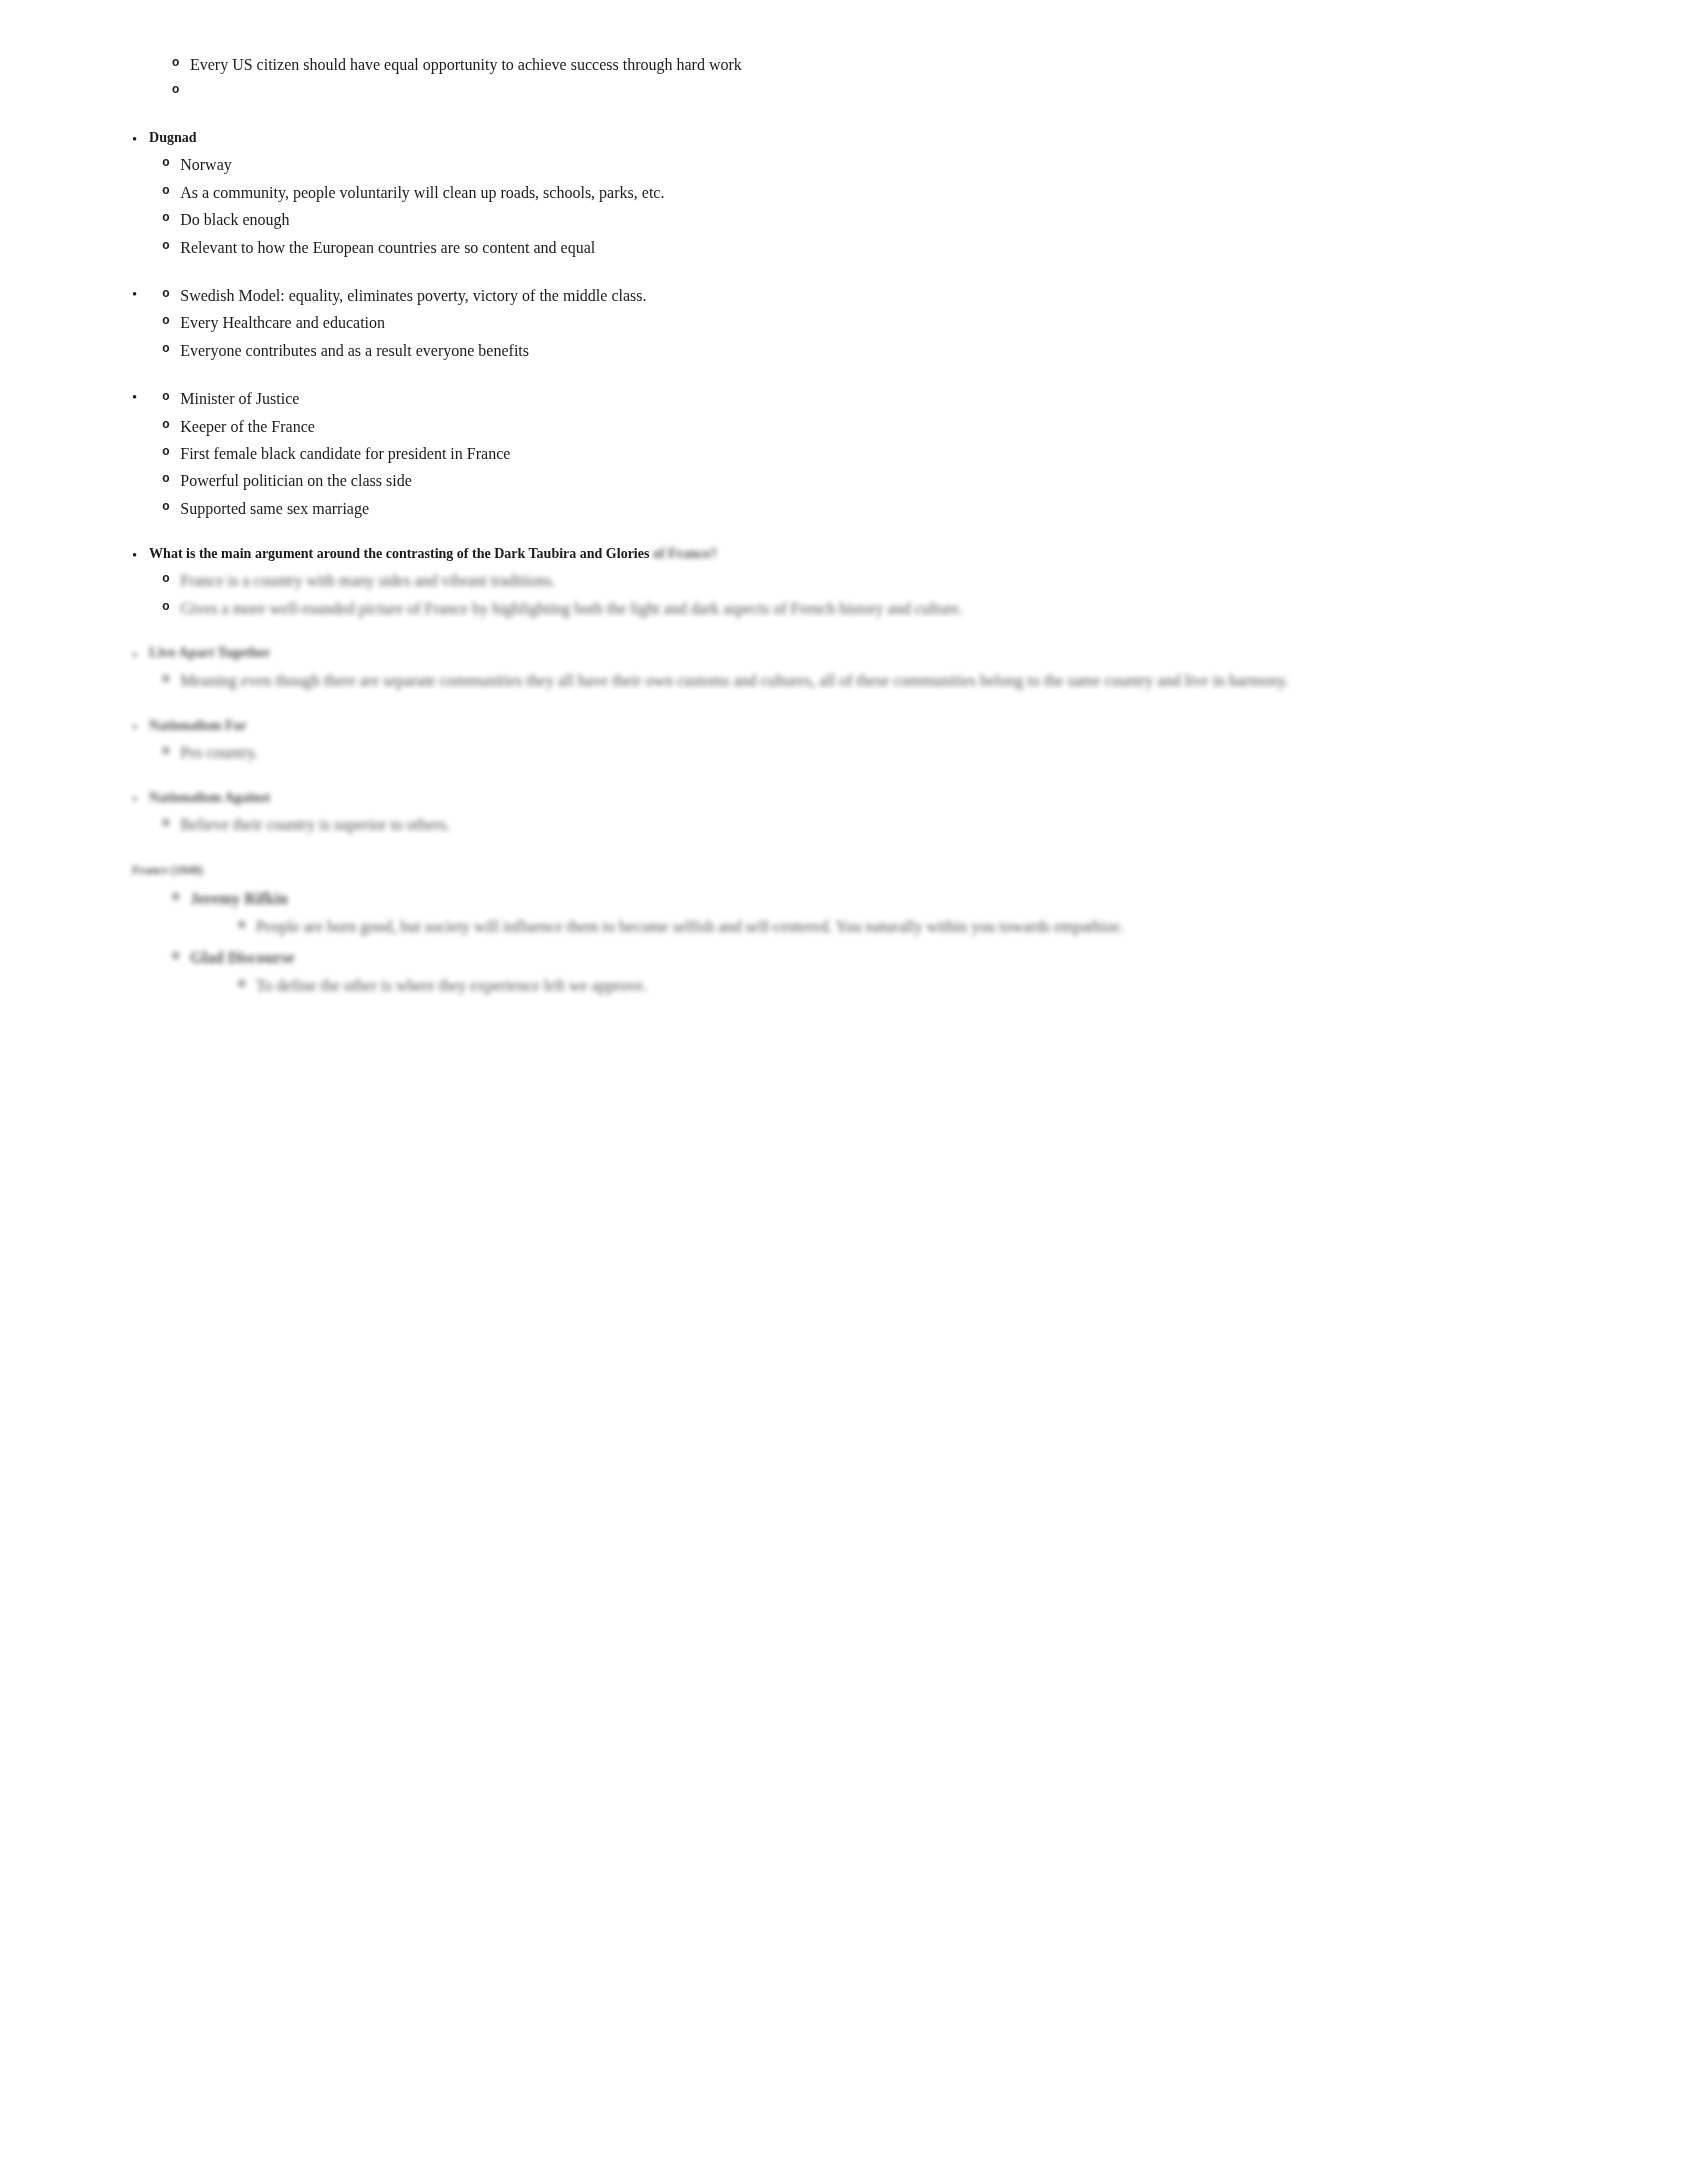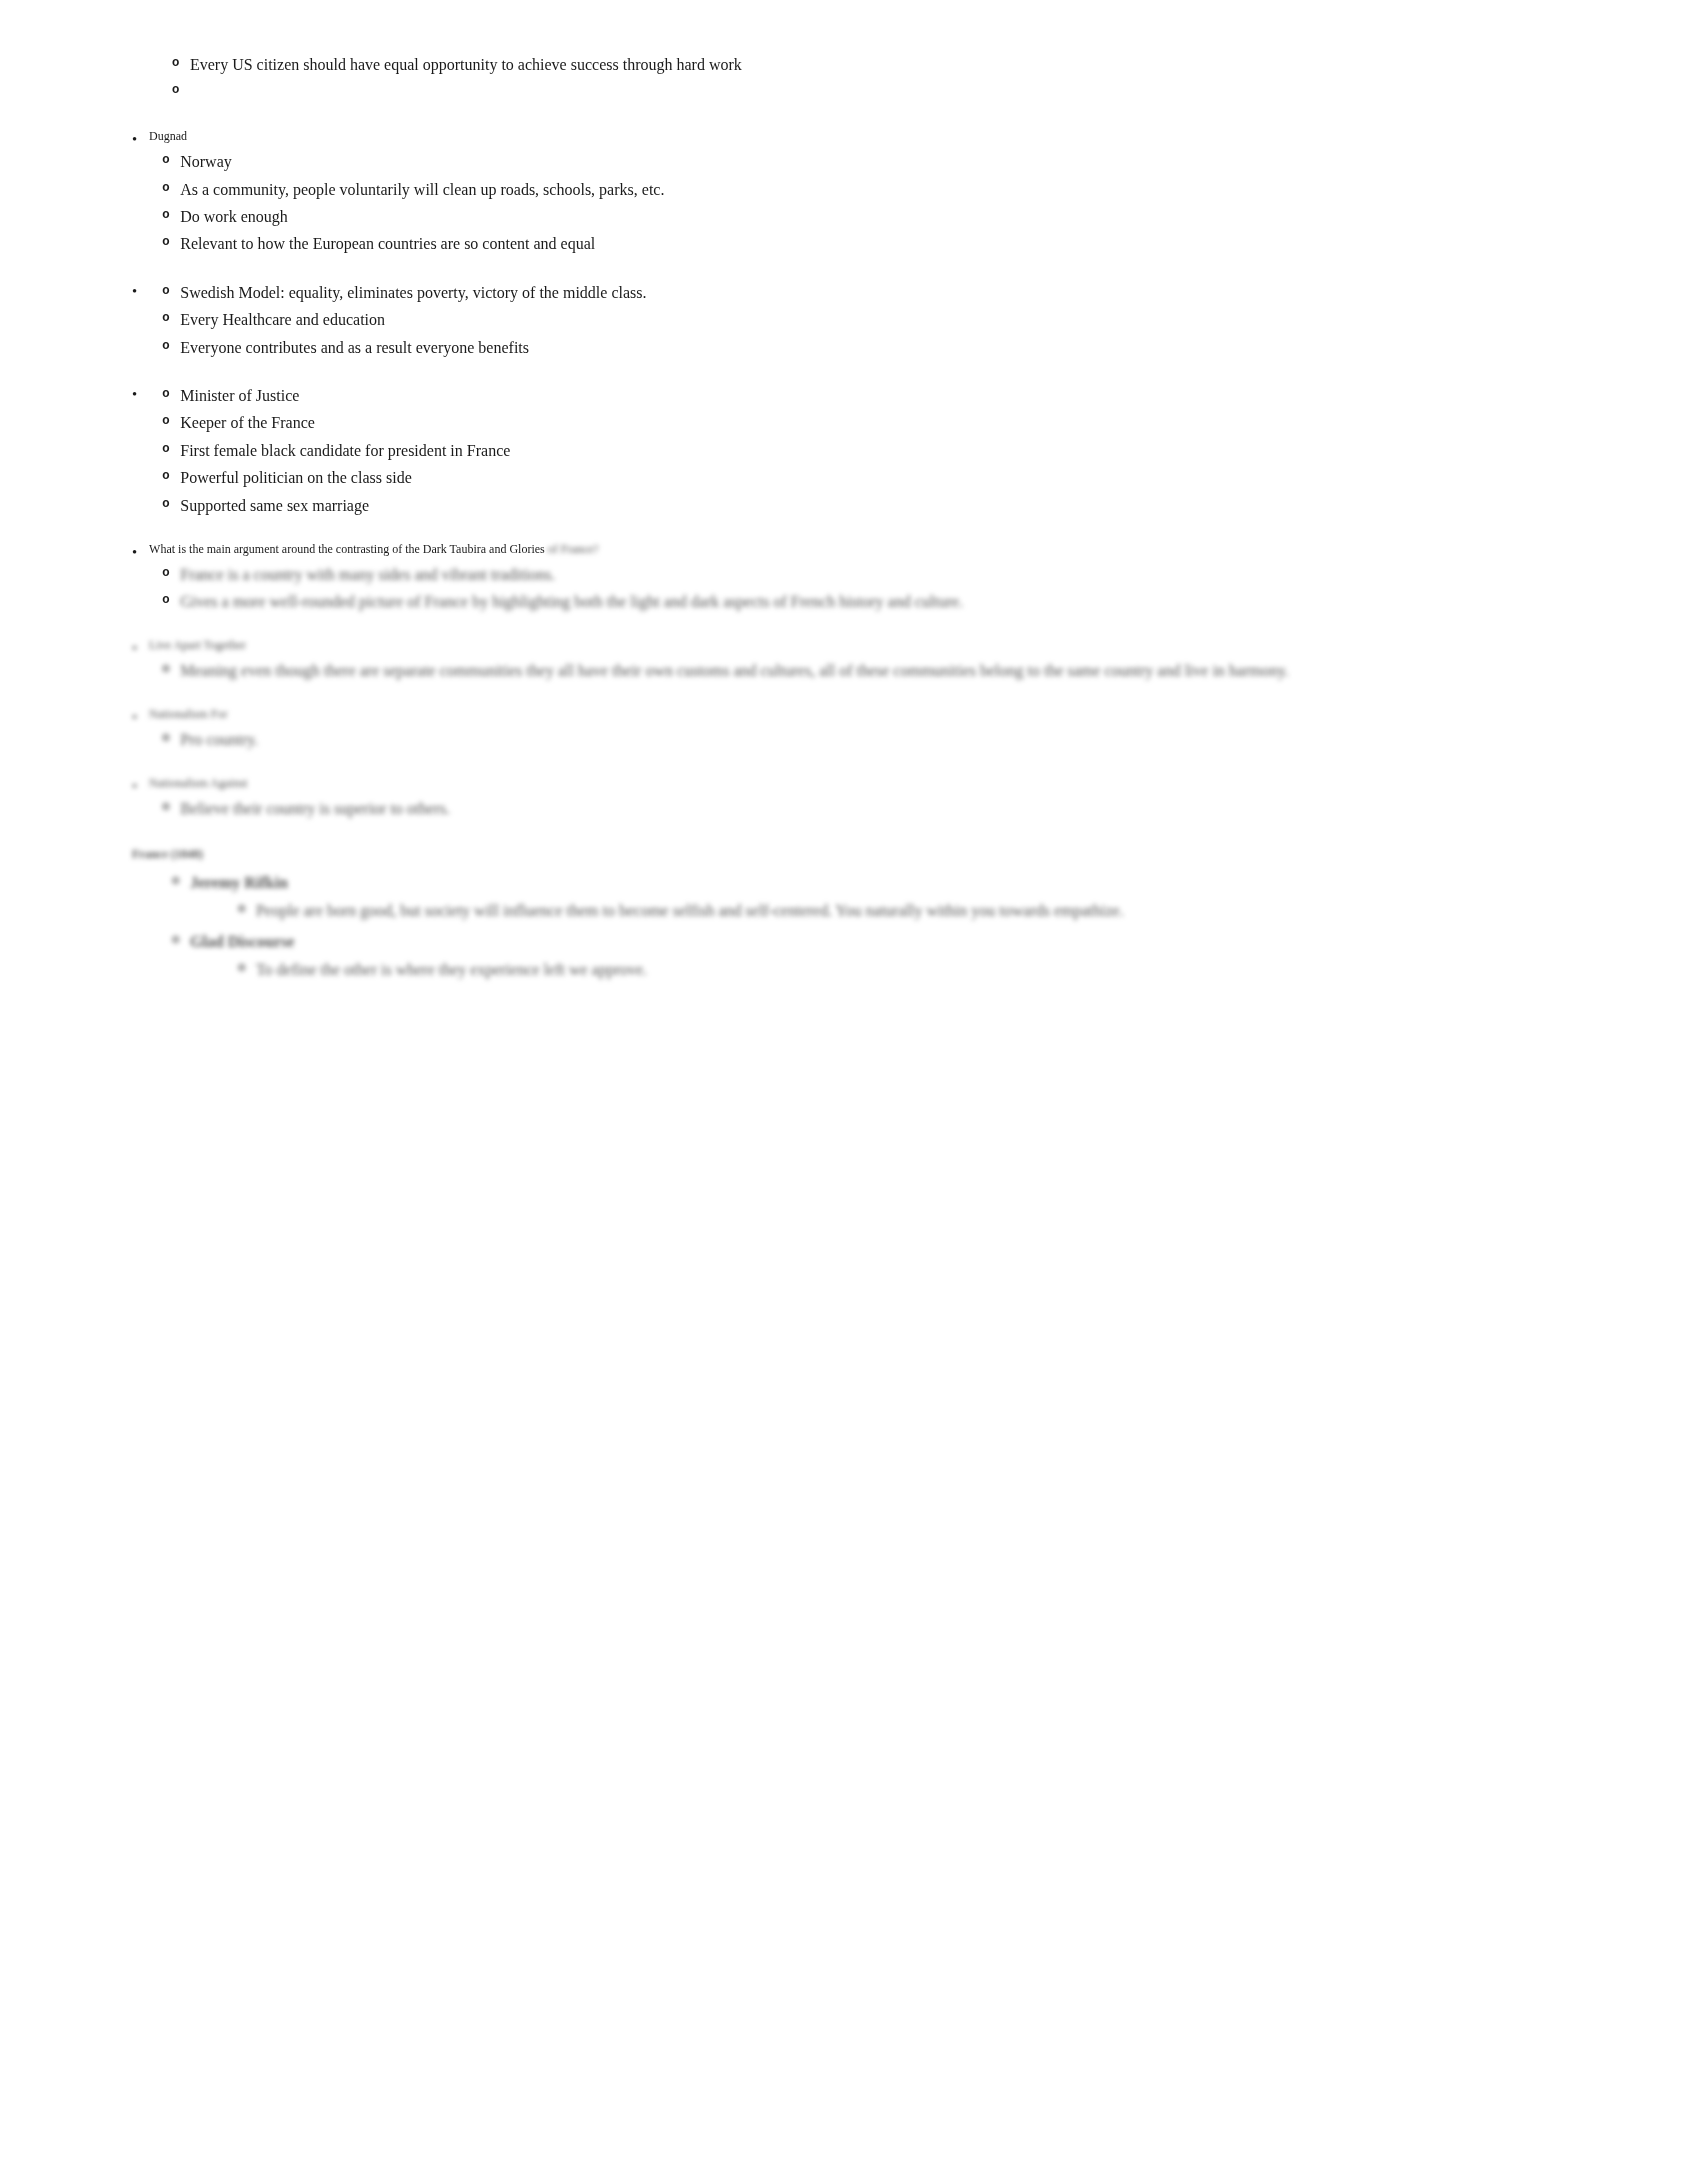--- a/index.html
+++ b/index.html
@@ -35,22 +35,22 @@
       margin-right: 12px;
       margin-top: 1.3px;
       flex-shrink: 0;
     }
 
     .item-content {
       flex: 1;
     }
 
     .item-label {
-      font-weight: normal;
-      font-size: 12px;
+      font-weight: bold;
+      font-size: 14px;
       margin-bottom: 4px;
       display: block;
     }
 
     .sub-list {
       list-style: none;
       padding: 0;
       margin: 2.6px 0 0 0;
     }
 
@@ -128,21 +128,21 @@
         <li>
           <span class="sub-bullet">o</span>
           <span class="sub-text">Norway</span>
         </li>
         <li>
           <span class="sub-bullet">o</span>
           <span class="sub-text">As a community, people voluntarily will clean up roads, schools, parks, etc.</span>
         </li>
         <li>
           <span class="sub-bullet">o</span>
-          <span class="sub-text">Do work enough</span>
+          <span class="sub-text">Do black enough</span>
         </li>
         <li>
           <span class="sub-bullet">o</span>
           <span class="sub-text">Relevant to how the European countries are so content and equal</span>
         </li>
       </ul>
     </div>
   </li>
 
   <li class="section-gap">

